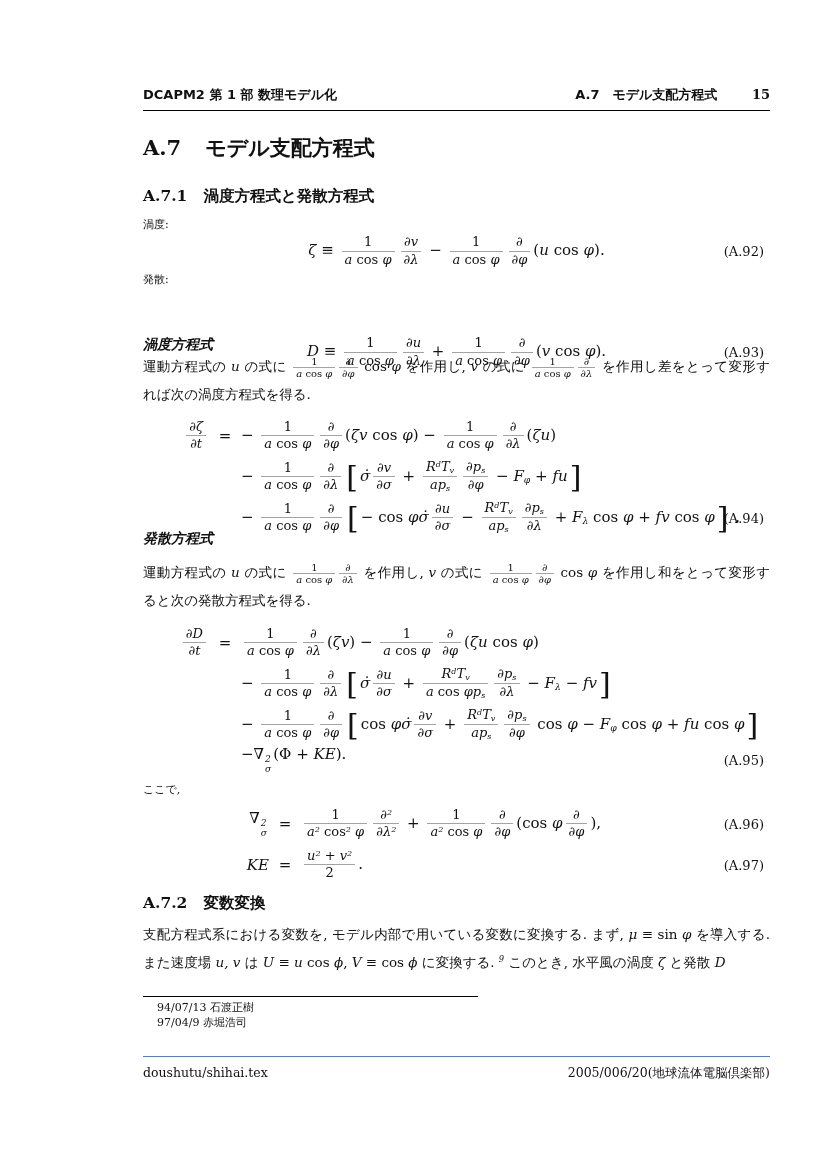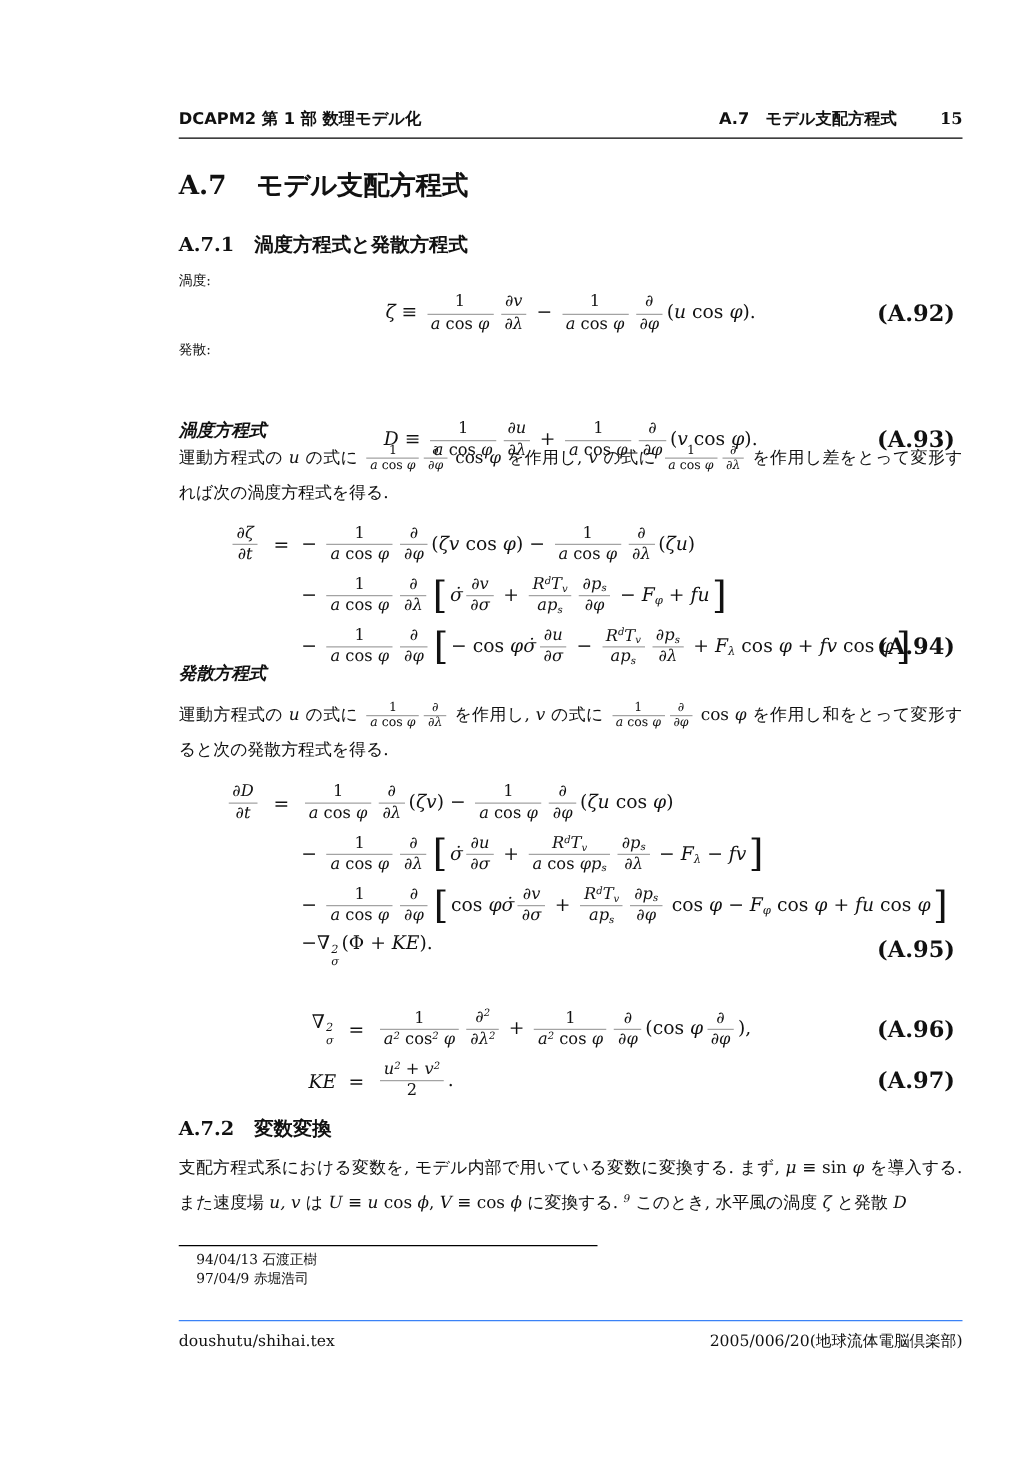--- a/index.html
+++ b/index.html
@@ -33,21 +33,21 @@
   .fr .nu{display:block;padding:0 3px;white-space:nowrap;}
   .fr .de{display:block;border-top:1px solid #a3a3a3;padding:0 3px;white-space:nowrap;}
   .para .fr{font-size:10px;line-height:1.15;margin:0 2px;}
   .bg{font-size:30px;vertical-align:middle;line-height:0;display:inline-block;margin:0 2px;font-weight:300;}
   .ss{display:inline-flex;flex-direction:column;align-items:flex-start;font-size:9px;line-height:1.1;
       vertical-align:-3px;margin:0 2px 0 1px;font-style:italic;}
 
   
   .eq{position:relative;display:flex;align-items:center;justify-content:center;font-size:15px;min-height:46px;}
   .eqbody{display:inline-block;white-space:nowrap;}
-  .eqnum{position:absolute;right:6px;top:50%;transform:translateY(-50%);font-size:18px;font-style:normal;font-weight:bold;}
+  .eqnum{position:absolute;right:6px;top:50%;transform:translateY(-50%);font-size:13px;font-style:normal;}
   .eqrow{position:relative;display:flex;align-items:center;font-size:15px;min-height:41px;}
   .eqrow .lhs{width:66px;text-align:right;white-space:nowrap;}
   .eqrow .rel{width:32px;text-align:center;}
   .eqrow .rhs{white-space:nowrap;}
   .eqrow.short{min-height:30px;}
   .wide .lhs{width:126px;}
 
   
   .fnrule{border-top:1px solid #000;width:335px;}
   .fn{font-size:11px;line-height:1.4;}
@@ -136,20 +136,21 @@
       <span class="lhs"></span>
       <span class="rel"></span>
       <span class="rhs"><span class="mu">−</span><span class="mi">∇</span><span class="ss">
             <span>2</span>
             <span>σ</span>
           </span><span class="mu">(Φ + </span><span class="mi">KE</span><span class="mu">).</span></span>
       <span class="eqnum">(A.95)</span>
     </div>
   </div>
 
+  <div class="abs lbl" style="top:782px">ここで,</div>
 
   <div class="abs" style="top:803px">
     <div class="eqrow wide">
       <span class="lhs"><span class="mi">∇</span><span class="ss">
             <span>2</span>
             <span>σ</span>
           </span></span>
       <span class="rel">=</span>
       <span class="rhs"><span class="fr"><span class="nu"><span class="mu">1</span></span><span class="de"><span class="mi">a</span><sup>2</sup><span class="mu"> cos</span><sup>2</sup><span class="mu"> </span><span class="mi">φ</span></span></span><span class="fr"><span class="nu"><span class="mi">∂</span><sup>2</sup></span><span class="de"><span class="mi">∂λ</span><sup>2</sup></span></span><span class="mu"> + </span><span class="fr"><span class="nu"><span class="mu">1</span></span><span class="de"><span class="mi">a</span><sup>2</sup><span class="mu"> cos </span><span class="mi">φ</span></span></span><span class="fr"><span class="nu"><span class="mi">∂</span></span><span class="de"><span class="mi">∂φ</span></span></span><span class="mu">(</span><span class="mu">cos </span><span class="mi">φ</span><span class="fr"><span class="nu"><span class="mi">∂</span></span><span class="de"><span class="mi">∂φ</span></span></span><span class="mu">),</span></span>
       <span class="eqnum">(A.96)</span>
@@ -164,21 +165,21 @@
 
   <div class="abs h2" style="top:893px">
     <span class="secnum">A.7.2</span><span class="jp-bold">変数変換</span>
   </div>
 
   <div class="abs para" style="top:921px"><span class="mu">支配方程式系における変数を, モデル内部で用いている変数に変換する. まず, </span><span class="mi">μ</span><span class="mu"> ≡ sin </span><span class="mi">φ</span><span class="mu"> を導入する. また速度場 </span><span class="mi">u, v</span><span class="mu"> は </span><span class="mi">U</span><span class="mu"> ≡ </span><span class="mi">u </span><span class="mu">cos </span><span class="mi">ϕ</span><span class="mu">, </span><span class="mi">V</span><span class="mu"> ≡ cos </span><span class="mi">ϕ</span><span class="mu"> に変換する. </span><sup>9</sup><span class="mu"> このとき, 水平風の渦度 </span><span class="mi">ζ</span><span class="mu"> と発散 </span><span class="mi">D</span></div>
 
   <div class="abs fnrule" style="top:996px"></div>
 
   <div class="abs fn" style="top:1000px">
-    <div class="dateline">94/04/13 石渡正樹</div>
+    <div class="dateline">94/07/13 石渡正樹</div>
     <div class="dateline">97/04/9 赤堀浩司</div>
   </div>
 
   <div class="abs ftr" style="top:1056px">
     <span>doushutu/shihai.tex</span>
     <span>2005/006/20(地球流体電脳倶楽部)</span>
   </div>
 
 </div>
 

